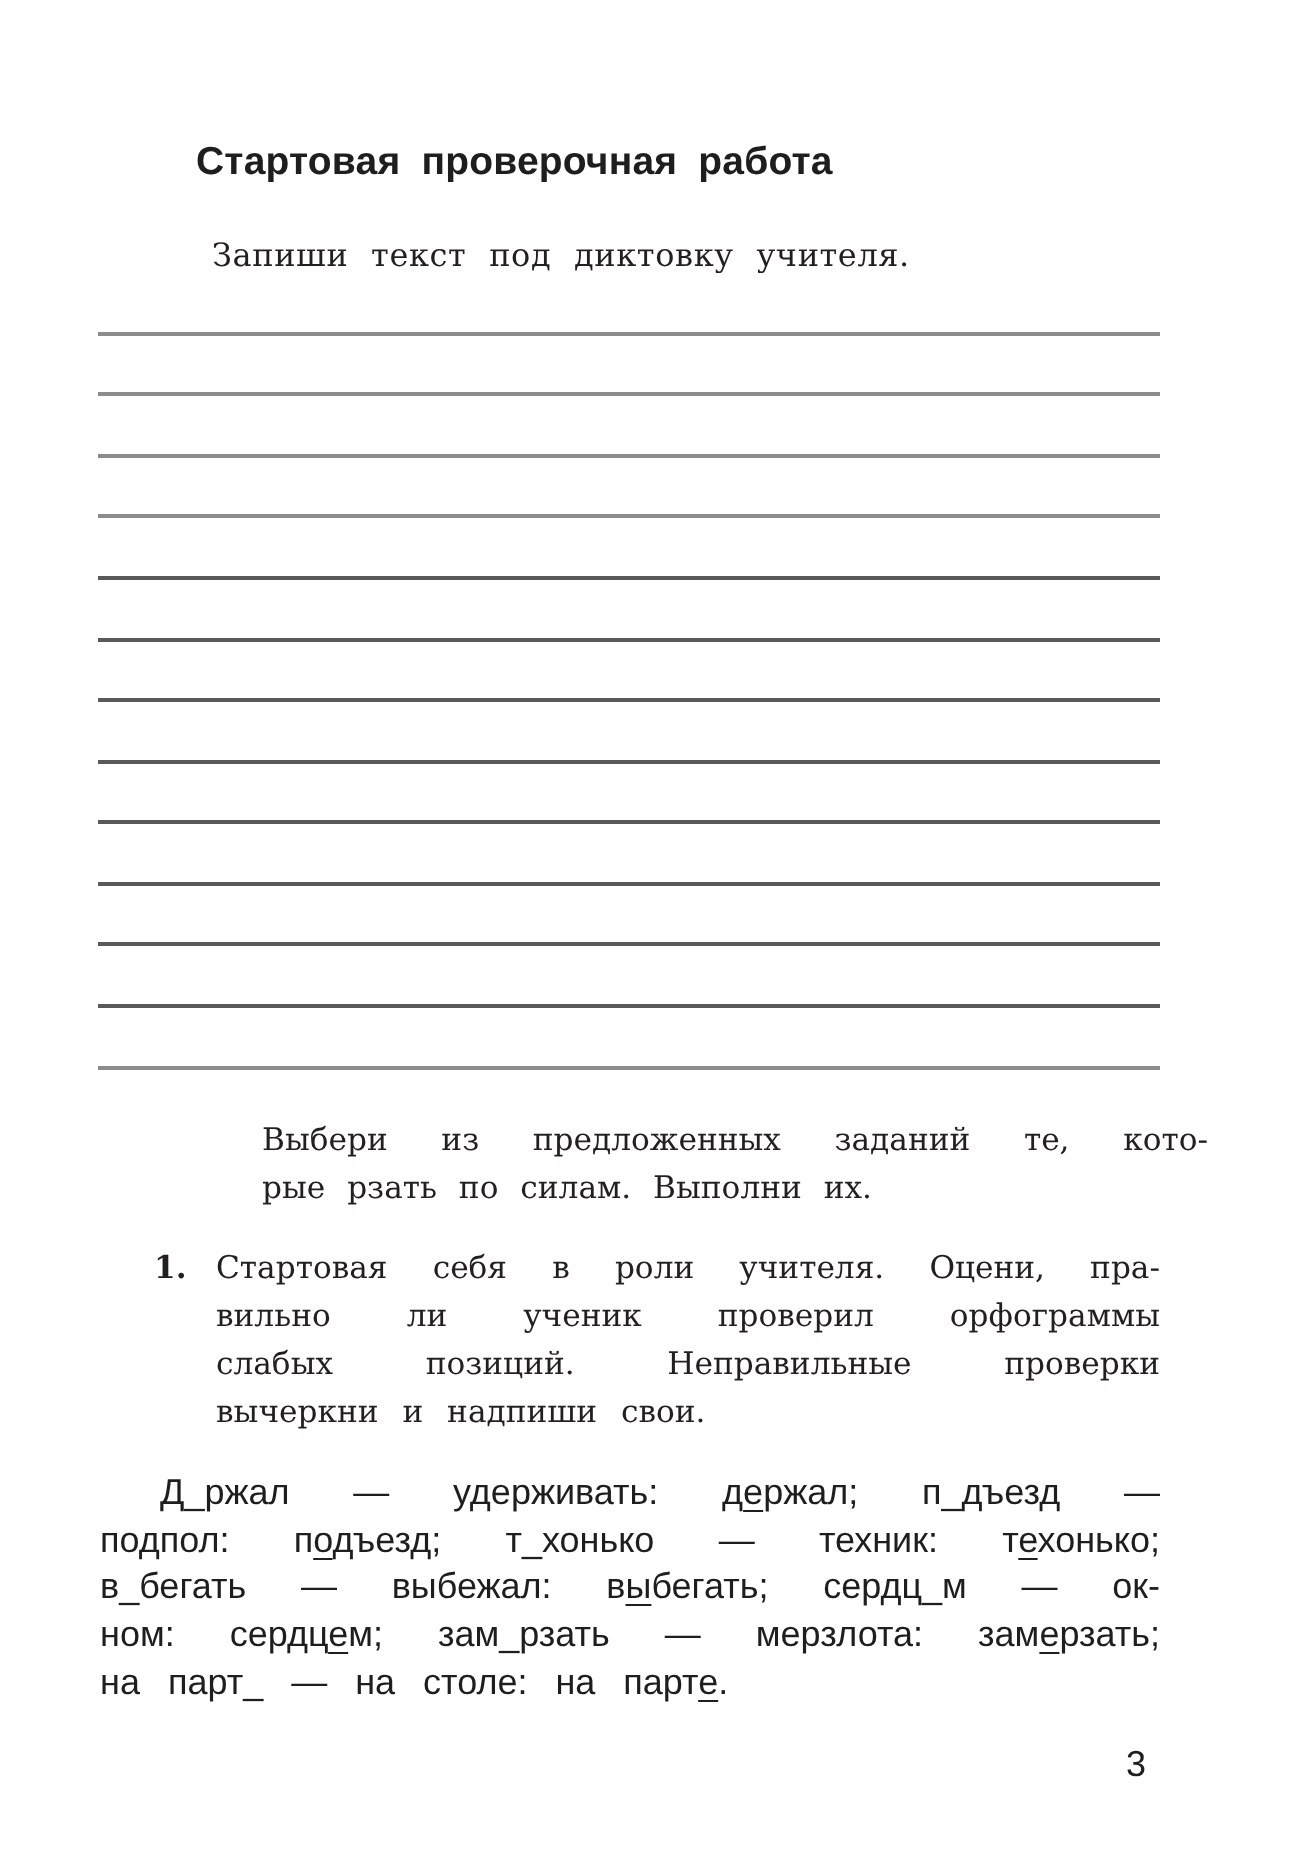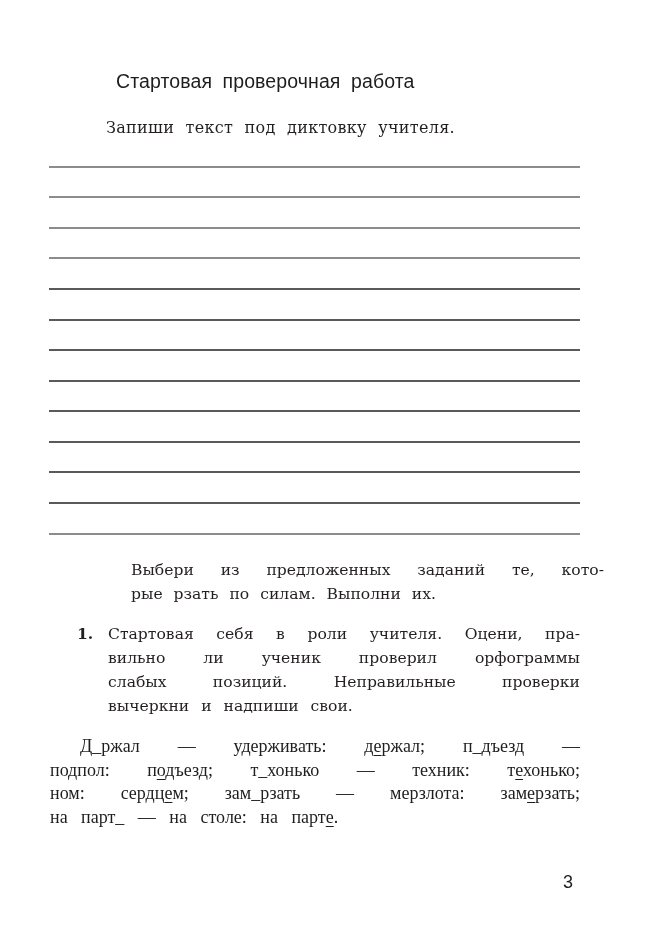--- a/index.html
+++ b/index.html
@@ -1,22 +1,22 @@
 <!DOCTYPE html>
 <html><head>
 <meta charset="utf-8">
 <style>
   * { margin: 0; padding: 0; box-sizing: border-box; }
   html, body { width: 650px; height: 936px; background: #ffffff; overflow: hidden; }
   body { position: relative; color: #231f20; }
 
   .heading {
-    position: absolute; left: 116px; top: 70px;
+    position: absolute; left: 98px; top: 70px;
     font-family: "Liberation Sans", "DejaVu Sans", sans-serif;
-    font-weight: normal; font-size: 19.5px; word-spacing: 5px; letter-spacing: 0.1px;
+    font-weight: bold; font-size: 19.5px; word-spacing: 5px; letter-spacing: 0.1px;
     color: #1e1e1e;
   }
   .instruction {
     position: absolute; left: 106px; top: 118px;
     font-family: "DejaVu Serif", "Liberation Serif", serif;
     font-size: 16px; word-spacing: 6px; letter-spacing: 0.3px;
   }
 
   .lines { position: absolute; left: 49px; top: 0; width: 531px; }
   .rule {
@@ -39,21 +39,21 @@
     position: absolute; left: 77px; top: 622px;
     font-family: "DejaVu Serif", "Liberation Serif", serif;
     font-size: 15.6px; font-weight: bold; line-height: 24px;
   }
   .task-text { left: 108px; top: 622px; width: 472px; }
   .task-text .ln { display: block; text-align-last: justify; white-space: nowrap; }
   .task-text .ln.last { text-align-last: left; word-spacing: 7px; }
 
   .exercise {
     position: absolute; left: 50px; top: 735px; width: 530px;
-    font-family: Liberation Serif, serif;
+    font-family: Liberation Sans, sans-serif;
     font-size: 18px; line-height: 23.7px; color: #1e1e1e;
   }
   .exercise .ln { display: block; text-align: justify; text-align-last: justify; white-space: nowrap; }
   .exercise .ln.first { padding-left: 30px; }
   .exercise .ln.last { text-align-last: left; word-spacing: 9px; }
   .u { text-decoration: underline; text-underline-offset: 3px; text-decoration-thickness: 1px; }
 
   .page-number {
     position: absolute; left: 563px; top: 872px;
     font-family: "Liberation Sans", "DejaVu Sans", sans-serif;
@@ -92,18 +92,19 @@
   <div class="serif-para task-text">
     <span class="ln">Стартовая себя в роли учителя. Оцени, пра-</span>
     <span class="ln">вильно ли ученик проверил орфограммы</span>
     <span class="ln">слабых позиций. Неправильные проверки</span>
     <span class="ln last">вычеркни и надпиши свои.</span>
   </div>
 
   <div class="exercise" id="exercise">
       <span class="ln first"><span>Д_ржал — удерживать: д</span><span class="u">е</span><span>ржал; п_дъезд —</span></span>
       <span class="ln"><span>подпол: п</span><span class="u">о</span><span>дъезд; т_хонько — техник: т</span><span class="u">е</span><span>хонько;</span></span>
+      <span class="ln"><span>в_бегать — выбежал: в</span><span class="u">ы</span><span>бегать; сердц_м — ок-</span></span>
       <span class="ln"><span>ном: сердц</span><span class="u">е</span><span>м; зам_рзать — мерзлота: зам</span><span class="u">е</span><span>рзать;</span></span>
       <span class="ln last"><span>на парт_ — на столе: на парт</span><span class="u">е</span><span>.</span></span>
     </div>
 
   <div class="page-number">3</div>
 </div>
 
 </body></html>

